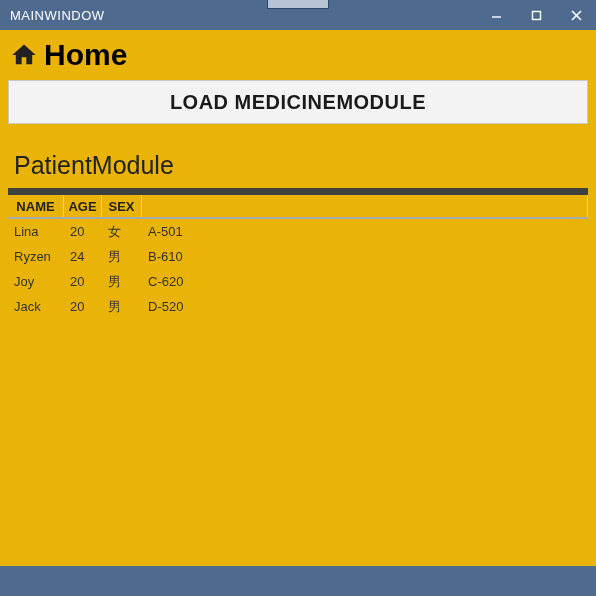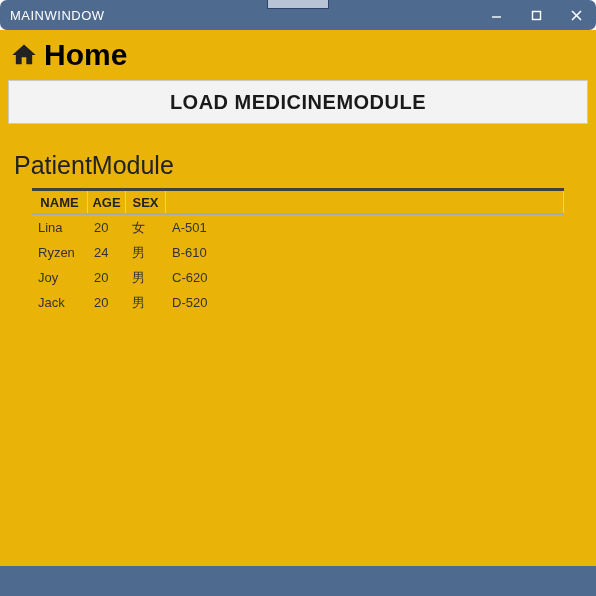--- a/index.html
+++ b/index.html
@@ -7,21 +7,20 @@
   .titlebar {
     background: #4f6a8f;
     height: 30px;
     display: flex;
     align-items: center;
     justify-content: space-between;
     color: #fff;
     font-size: 13px;
     padding: 0 0 0 10px;
     position: relative;
-    border-radius: 7px;
   }
   .titlebar-title { letter-spacing: 0.5px; }
   .titlebar-top-accent {
     position: absolute;
     top: 0; left: 50%; transform: translateX(-50%);
     width: 62px; height: 9px;
     background: #b8c4d6;
     border: 1px solid #2f4668;
     border-top: none;
   }
@@ -62,22 +61,22 @@
     cursor: pointer;
     margin-bottom: 27px;
   }
   .module-title {
     font-size: 25px;
     font-weight: 400;
     color: #222;
     margin: 0 0 8px 6px;
   }
   .grid {
-    margin: 0 24px;
-    border-top: 3px solid #404040;
+    margin: 0 0;
+    border-top: 7px solid #404040;
   }
   .grid-header, .grid-row {
     display: flex;
     align-items: center;
     font-size: 13px;
   }
   .grid-header {
     height: 24px;
     font-weight: 700;
     color: #222;

